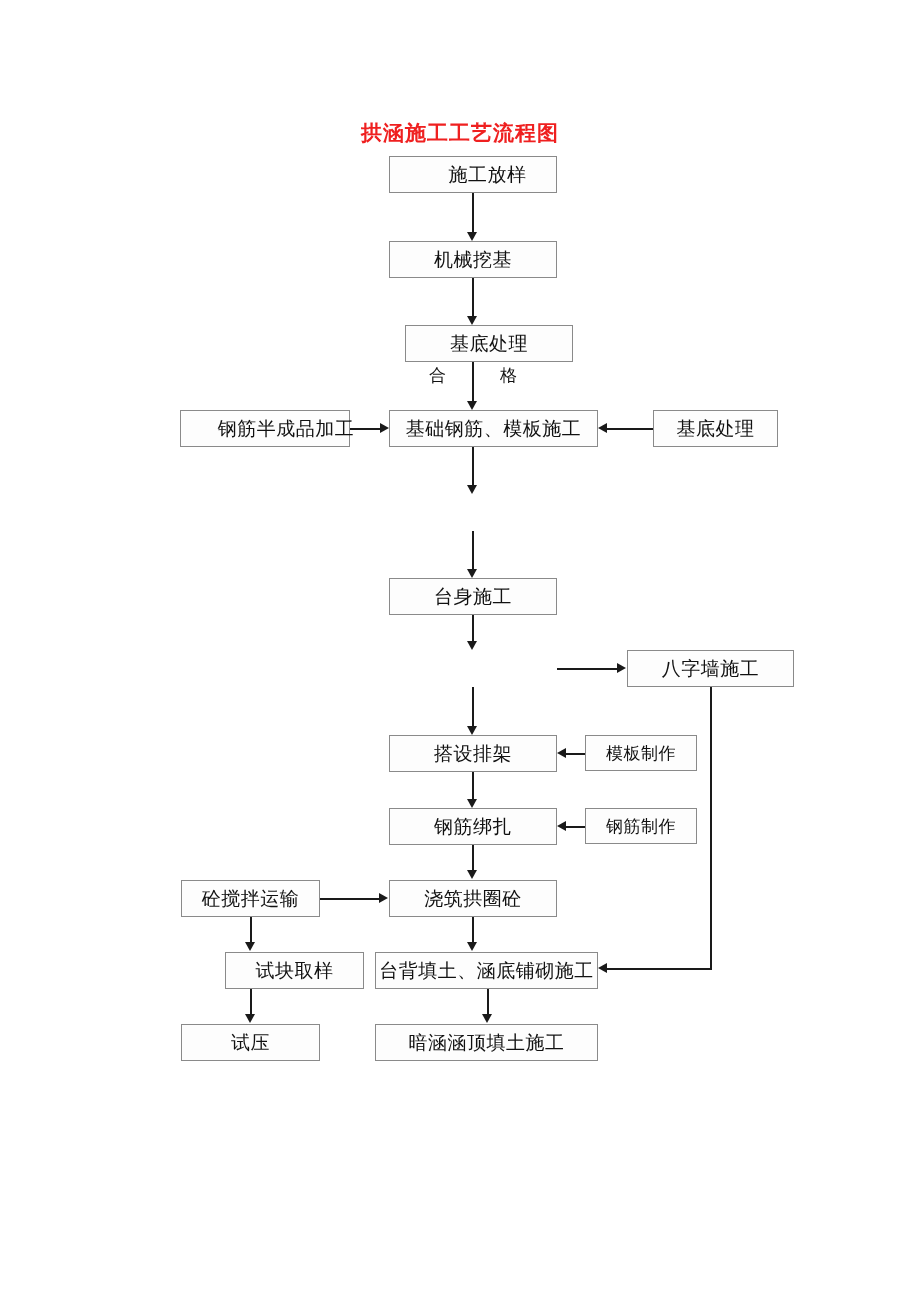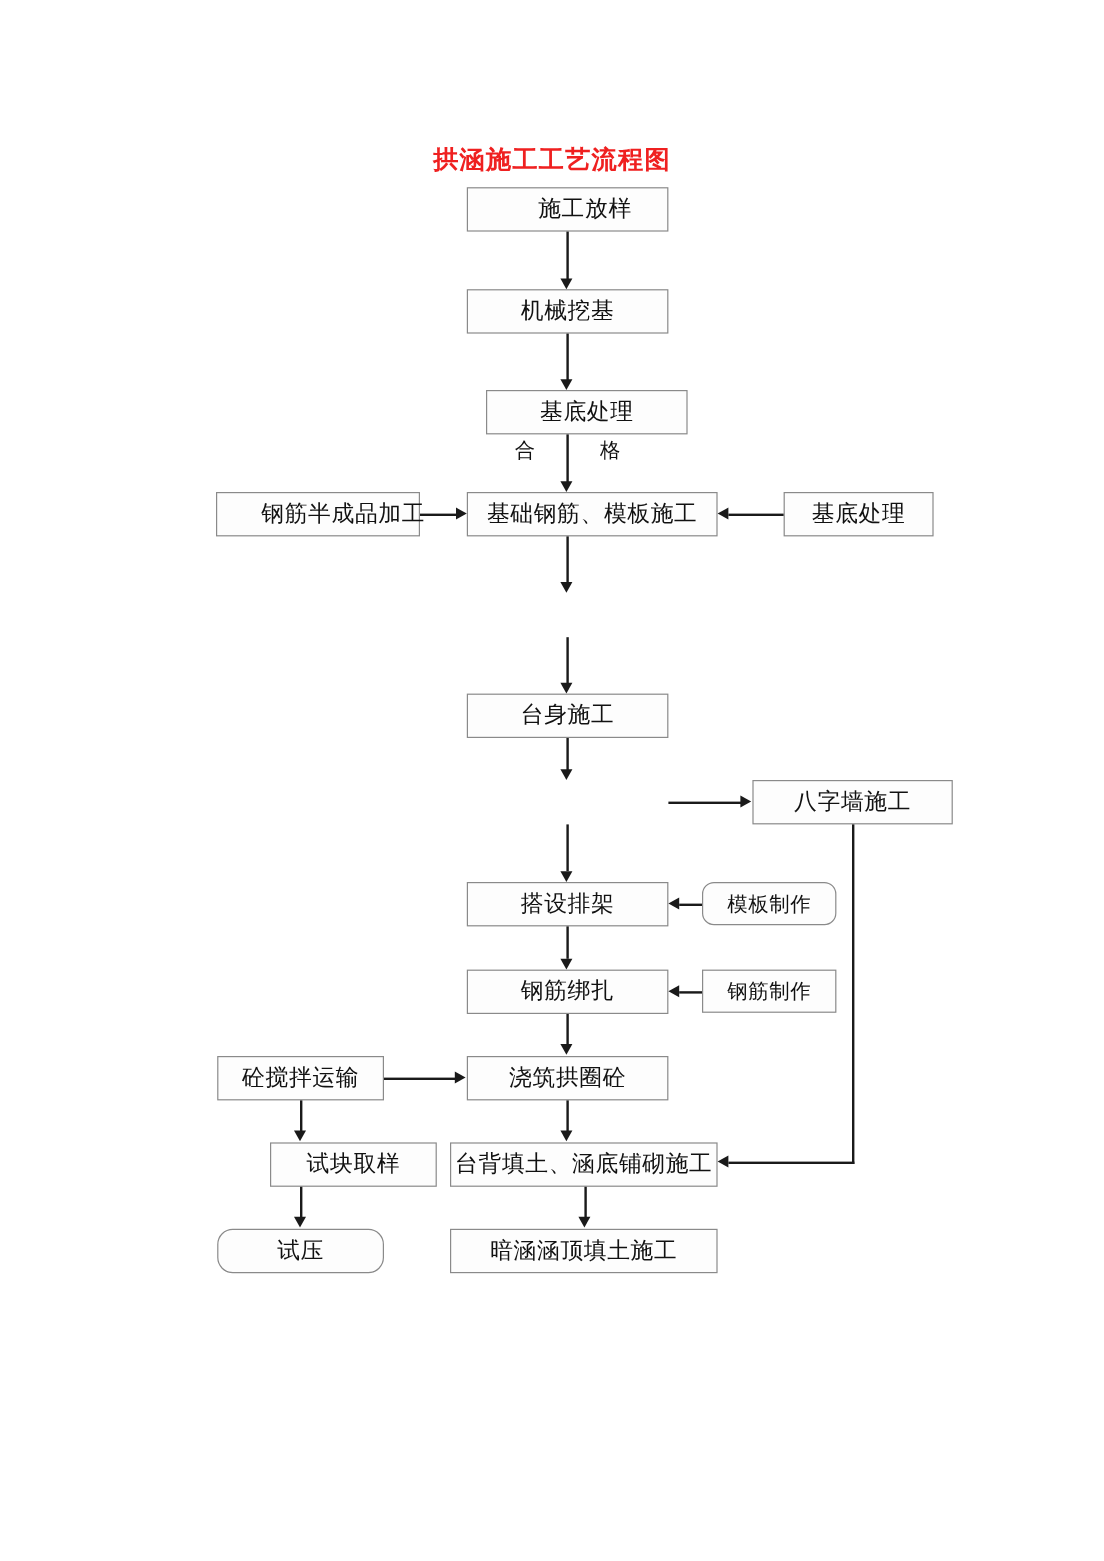--- a/index.html
+++ b/index.html
@@ -104,35 +104,35 @@
   <div class="node" style="left:653px; top:410px; width:125px; height:37px;">基底处理</div>
 
 
   <div class="node" style="left:389px; top:578px; width:168px; height:37px;">台身施工</div>
 
 
   <div class="node" style="left:627px; top:650px; width:167px; height:37px;">八字墙施工</div>
 
   <div class="node" style="left:389px; top:735px; width:168px; height:37px;">搭设排架</div>
 
-  <div class="node small" style="left:585px; top:735px; width:112px; height:36px;border-radius:10px;">模板制作</div>
+  <div class="node small" style="left:585px; top:735px; width:112px; height:36px;">模板制作</div>
 
   <div class="node" style="left:389px; top:808px; width:168px; height:37px;">钢筋绑扎</div>
 
   <div class="node small" style="left:585px; top:808px; width:112px; height:36px;">钢筋制作</div>
 
   <div class="node" style="left:181px; top:880px; width:139px; height:37px;">砼搅拌运输</div>
 
   <div class="node" style="left:389px; top:880px; width:168px; height:37px;">浇筑拱圈砼</div>
 
   <div class="node" style="left:181px; top:952px; width:139px; height:37px;margin-left:44px;">试块取样</div>
 
   <div class="node" style="left:375px; top:952px; width:223px; height:37px;">台背填土、涵底铺砌施工</div>
 
-  <div class="node" style="left:181px; top:1024px; width:139px; height:37px;border-radius:13px;">试压</div>
+  <div class="node" style="left:181px; top:1024px; width:139px; height:37px;">试压</div>
 
   <div class="node" style="left:375px; top:1024px; width:223px; height:37px;">暗涵涵顶填土施工</div>
 
   <div class="edge-label" style="left:429px; top:367px;">合</div>
   <div class="edge-label" style="left:500px; top:367px;">格</div>
 
   <div class="edge v" style="left:472px; top:193px; height:40px;"></div>
   <div class="arrow down" style="left:467px; top:232px;"></div>
 
   <div class="edge v" style="left:472px; top:278px; height:39px;"></div>

